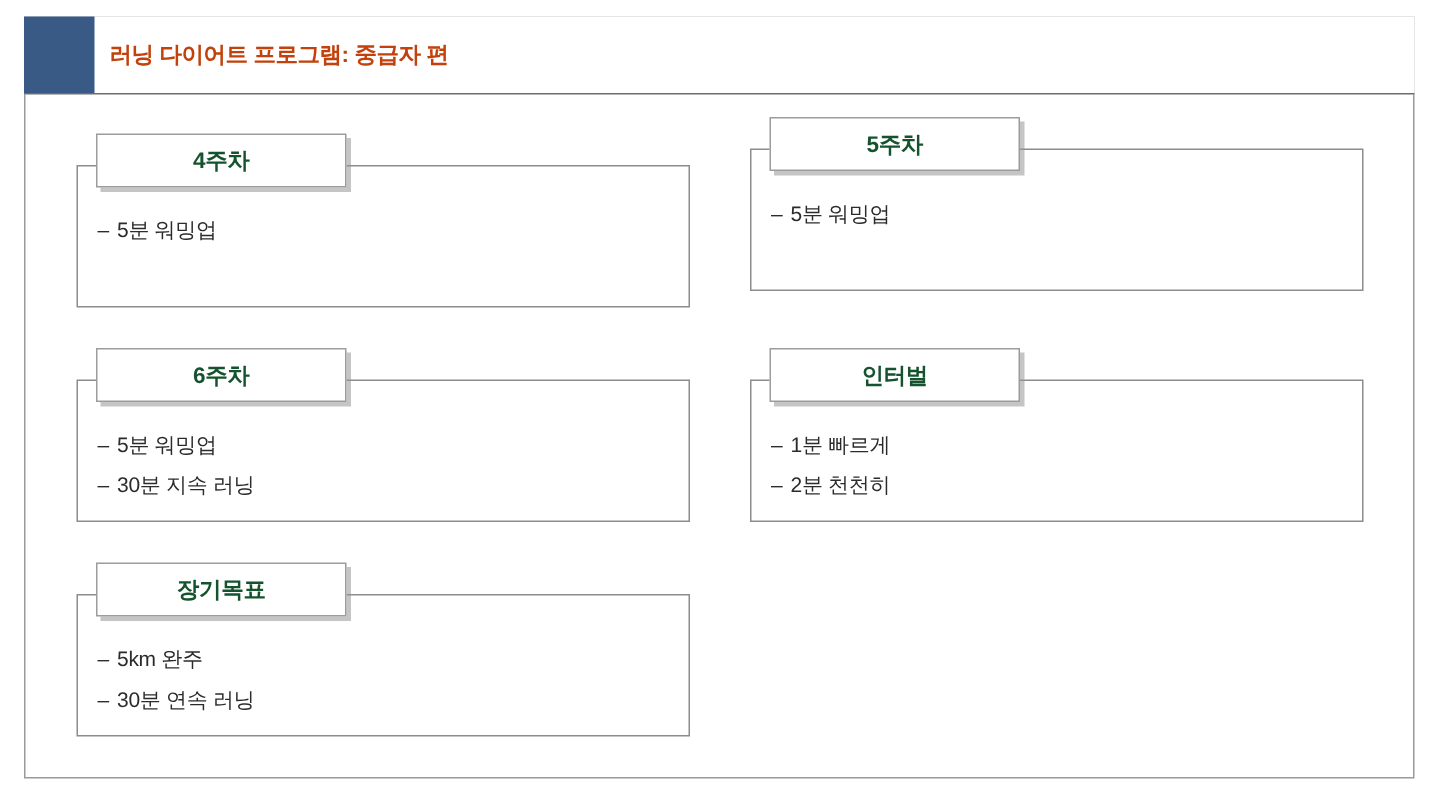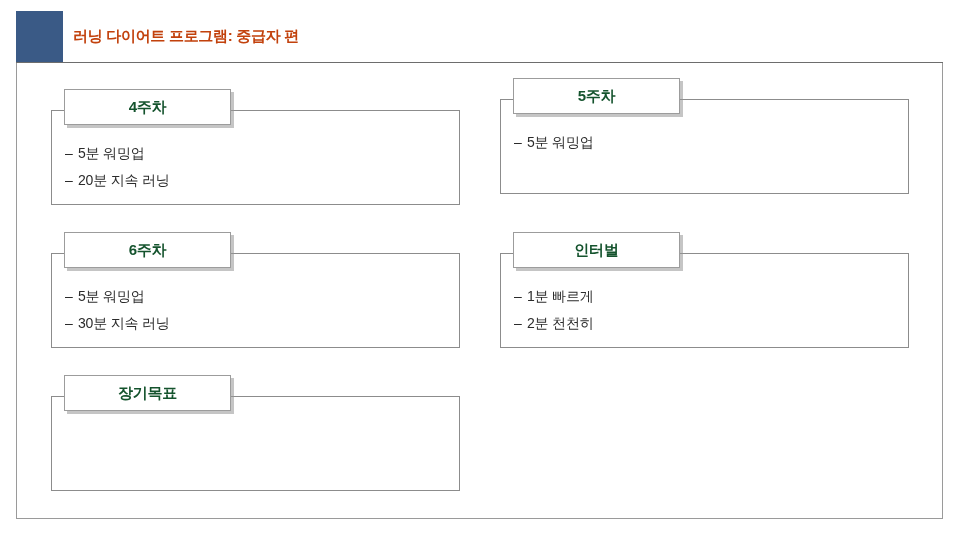--- a/index.html
+++ b/index.html
@@ -184,23 +184,20 @@
 
   <div class="card" style="left:51px; top:89px; width:409px; height:116px;">
     <div class="card-body" style="width:409px; height:95px;"></div>
     <div class="card-tab">
       <span class="card-tab-label">4주차</span>
     </div>
     <div class="card-items">
       <div class="card-item">
         <span class="bullet-dash">–</span><span>5분 워밍업</span>
       </div>
-      <div class="card-item">
-        <span class="bullet-dash">–</span><span>20분 지속 러닝</span>
-      </div>
     </div>
   </div>
 
   <div class="card" style="left:500px; top:78px; width:452px; height:116px;">
     <div class="card-body" style="width:409px; height:95px;"></div>
     <div class="card-tab">
       <span class="card-tab-label">5주차</span>
     </div>
     <div class="card-items">
       <div class="card-item">
@@ -237,15 +234,23 @@
         <span class="bullet-dash">–</span><span>2분 천천히</span>
       </div>
     </div>
   </div>
 
   <div class="card" style="left:51px; top:375px; width:341px; height:116px;">
     <div class="card-body" style="width:409px; height:95px;"></div>
     <div class="card-tab">
       <span class="card-tab-label">장기목표</span>
     </div>
+    <div class="card-items">
+      <div class="card-item">
+        <span class="bullet-dash">–</span><span>5km 완주</span>
+      </div>
+      <div class="card-item">
+        <span class="bullet-dash">–</span><span>30분 연속 러닝</span>
+      </div>
+    </div>
   </div>
 
 </div>
 
 </body></html>

